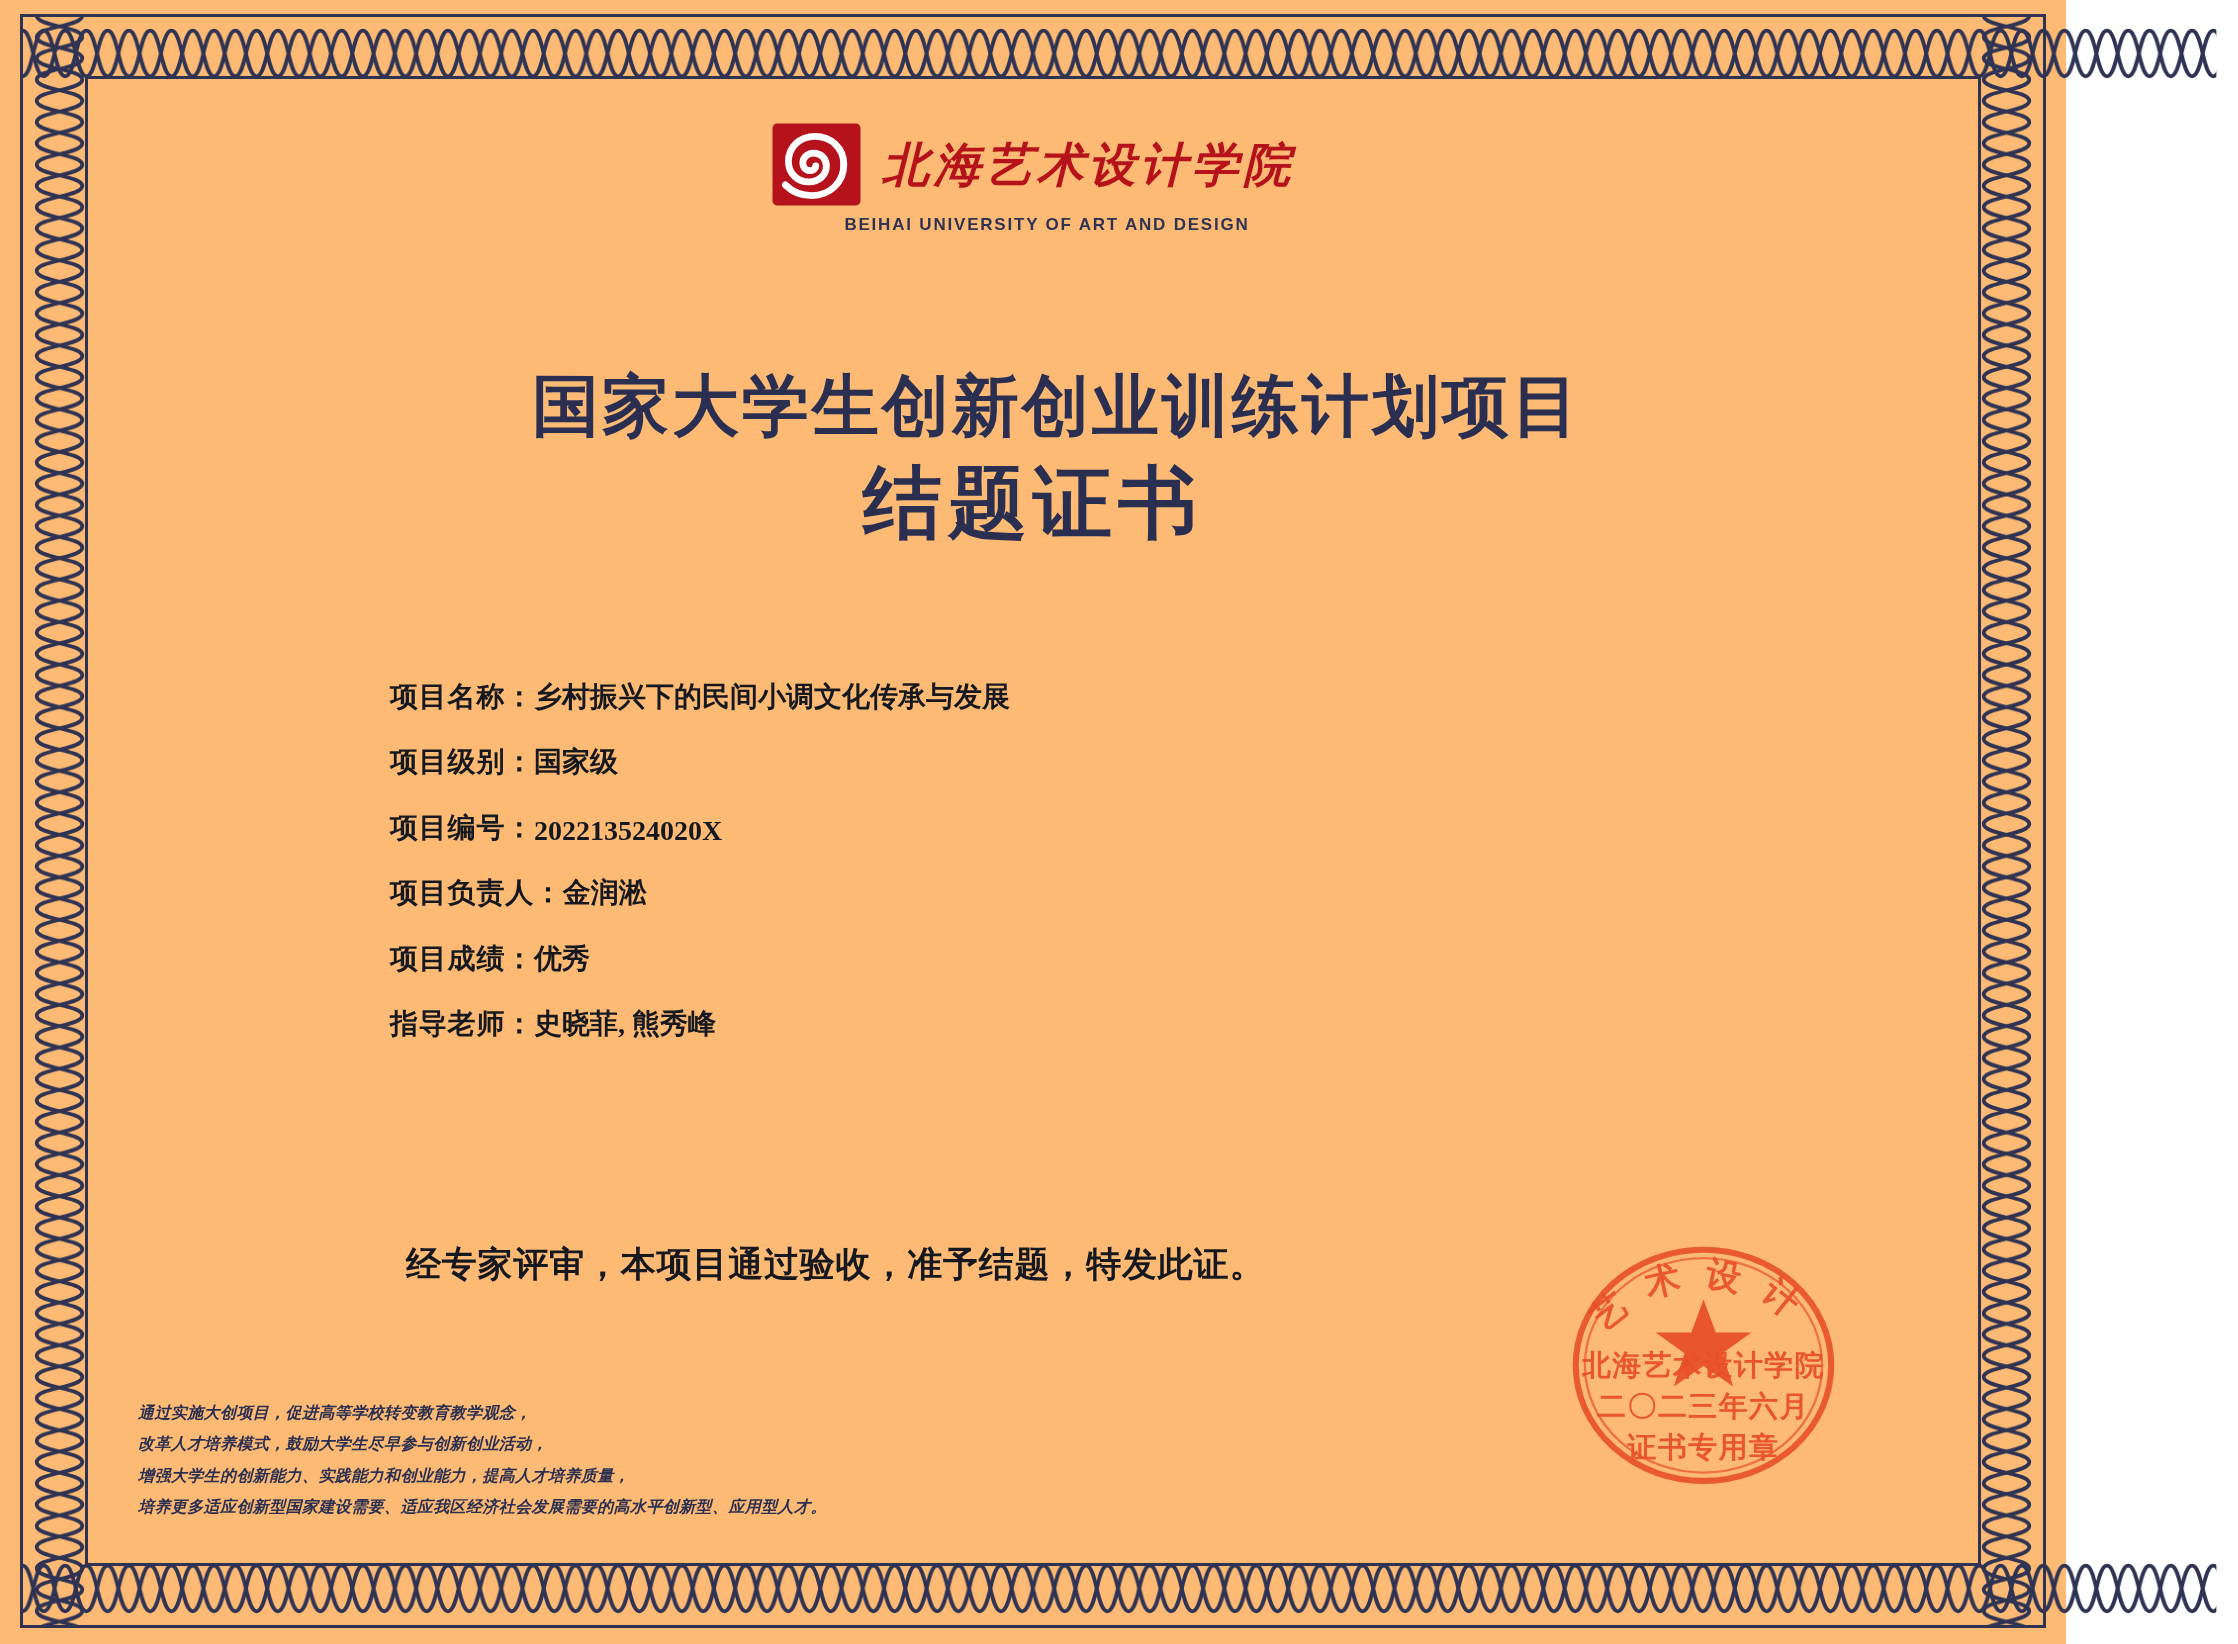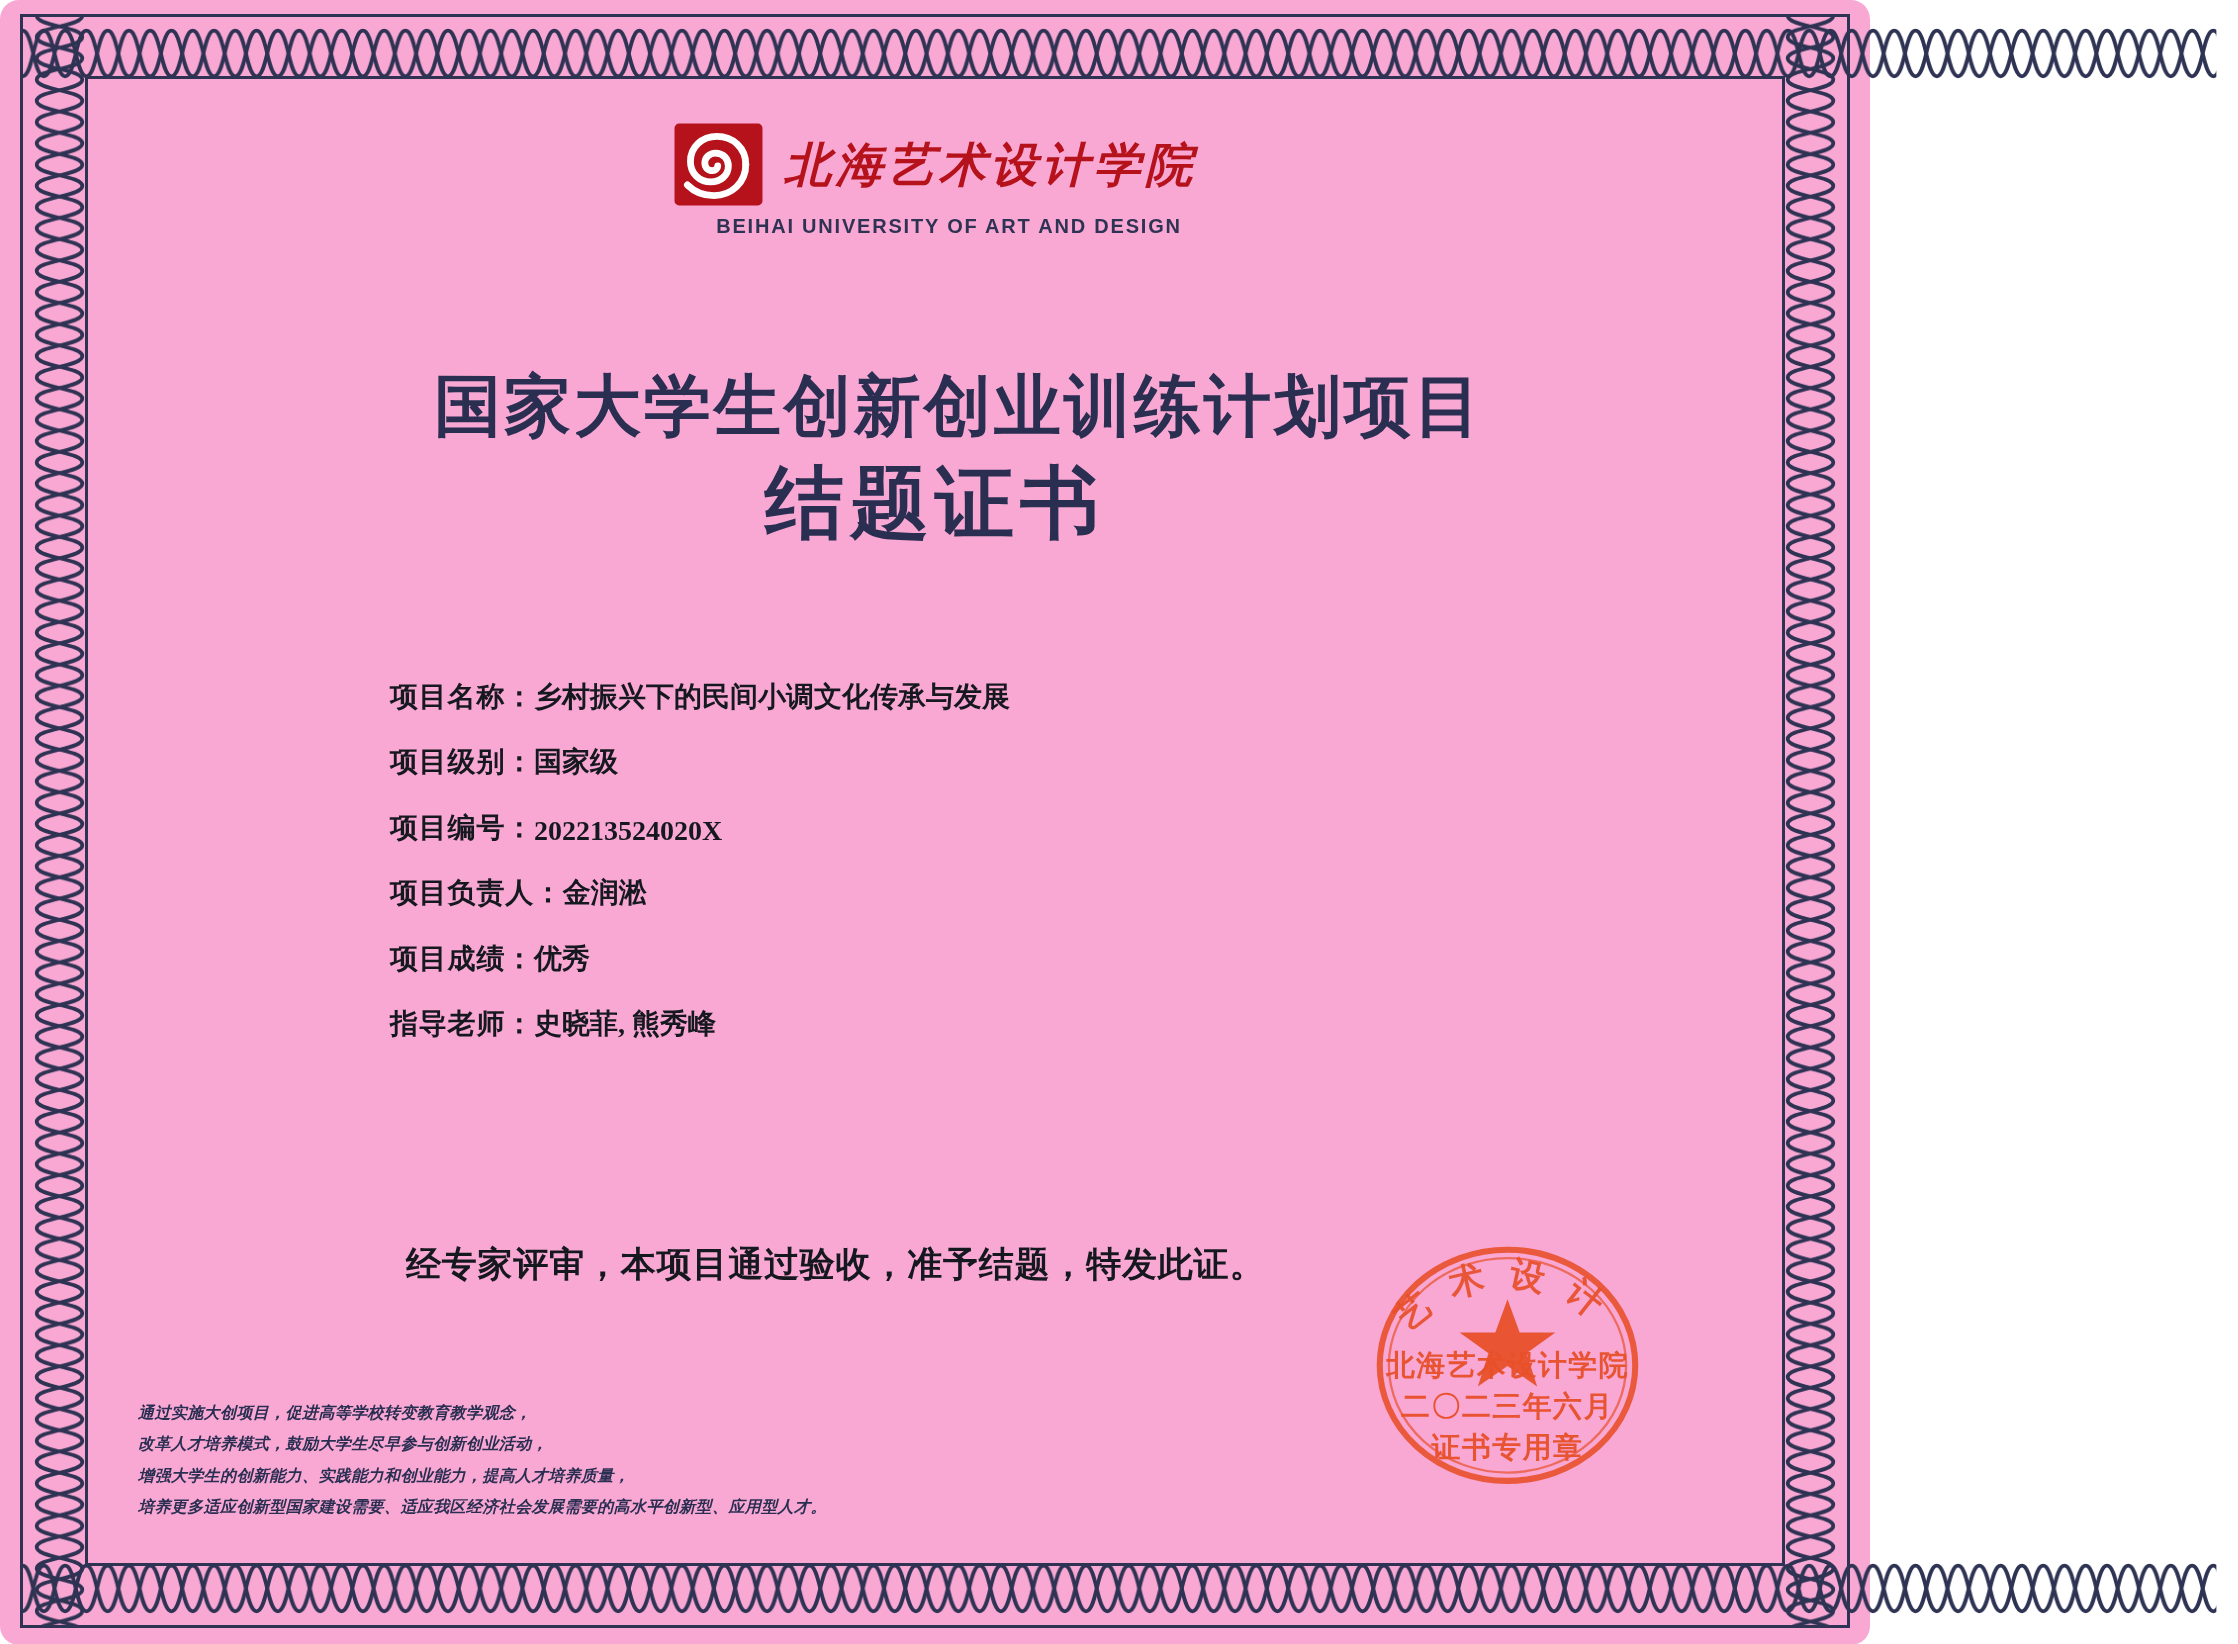--- a/index.html
+++ b/index.html
@@ -12,25 +12,24 @@
     height: 1645px;
     font-family: "Liberation Sans", "DejaVu Sans", sans-serif;
     overflow: hidden;
     position: relative;
   }
 
   
   .certificate {
     position: absolute;
     left: 0; top: 0;
-    width: 1870px;
+    width: 2066px;
     height: 1645px;
-    background: #f9a8d4;
+    background: #fdba74;
     box-sizing: border-box;
-    border-radius: 19px;
   }
 
   .border-outer {
     position: absolute;
     left: 20px;
     top: 13.7px;
     right: 20px;
     bottom: 17px;
     border: 3.8px solid #2f3353;
     box-sizing: border-box;
@@ -91,21 +90,21 @@
     font-size: 47px;
     font-weight: 700;
     color: #b5121b;
     letter-spacing: 4.6px;
     font-style: italic;
     line-height: 1;
     white-space: nowrap;
   }
   .logo-en {
     margin-top: 7.6px;
-    font-size: 20px;
+    font-size: 17px;
     font-weight: 700;
     letter-spacing: 1.8px;
     color: #2f3353;
     white-space: nowrap;
     padding-left: 28px;
   }
 
   
   .title-block {
     position: absolute;

